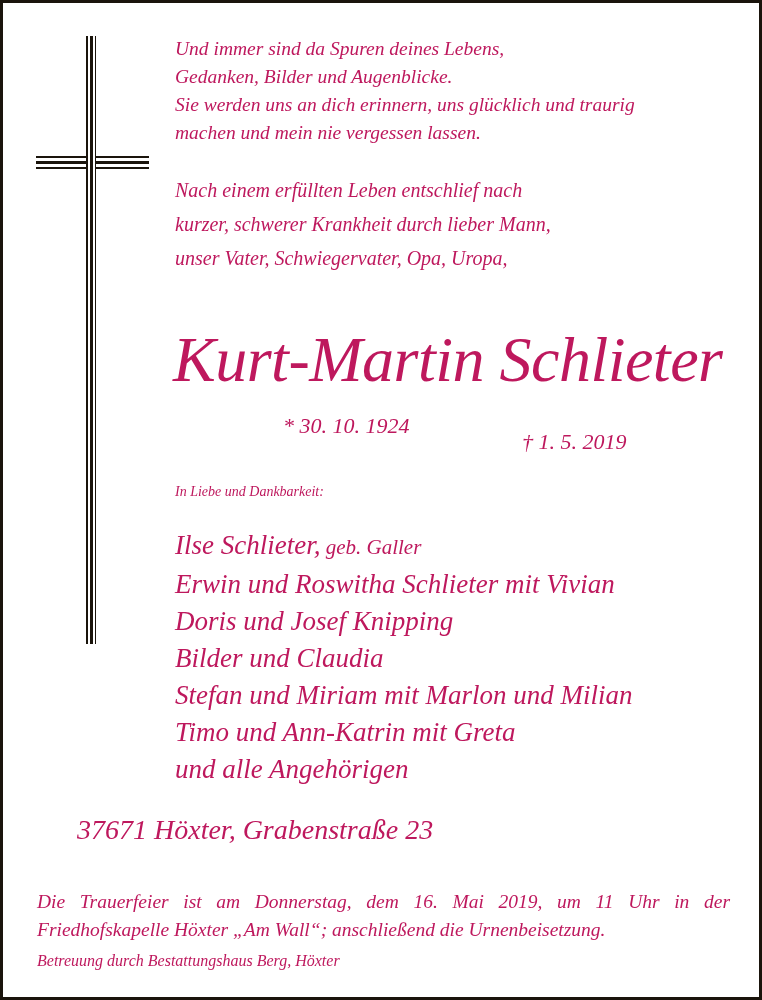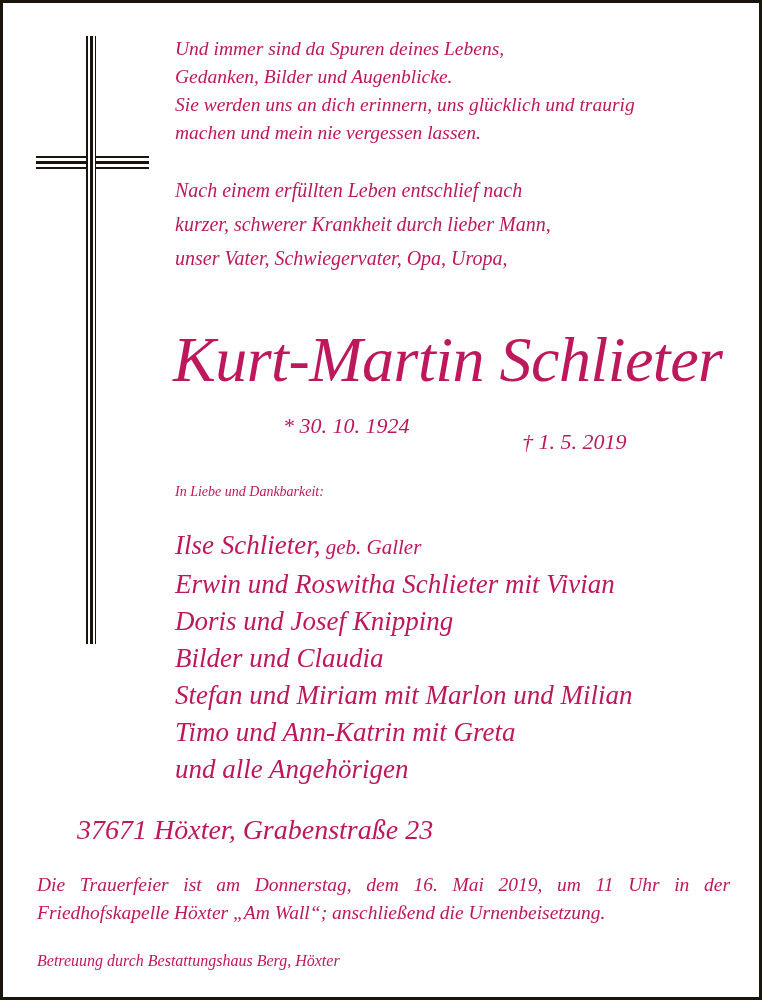--- a/index.html
+++ b/index.html
@@ -28,21 +28,21 @@
   .intro { left:172px; top:170px; font-size:20px; line-height:34px; }
   .name { left:170px; top:322px; font-size:64px; line-height:70px; letter-spacing:-0.5px; }
   .born { left:280px; top:408px; font-size:22px; line-height:30px; }
   .died { left:497px; top:424px; font-size:22px; line-height:30px;margin-left:22px; }
   .thanks { left:172px; top:474px; font-size:14px; line-height:30px; }
   .family { left:172px; top:524px; font-size:27px; line-height:37px; }
   .family .small { font-size:21px; }
   .address { left:50px; top:812px; font-size:28px; line-height:30px;margin-left:24px; }
   .ceremony { left:34px; top:868px; font-size:19.5px; line-height:28px; }
   .ceremony .line { display:block; }
-  .ceremony .justify { width:693px; text-align:justify; text-align-last:justify; white-space:normal; }
+  .ceremony .justify { width:693px; text-align:justify; text-align-last:justify; white-space:normal;margin-top:17px; }
   .funeral-home { left:34px; top:947px; font-size:16px; line-height:22px; }
 </style>
 </head>
 <body>
 
 <div class="frame">
 
   <div>
     <div class="cross-h">
       <div class="l l1"></div>

